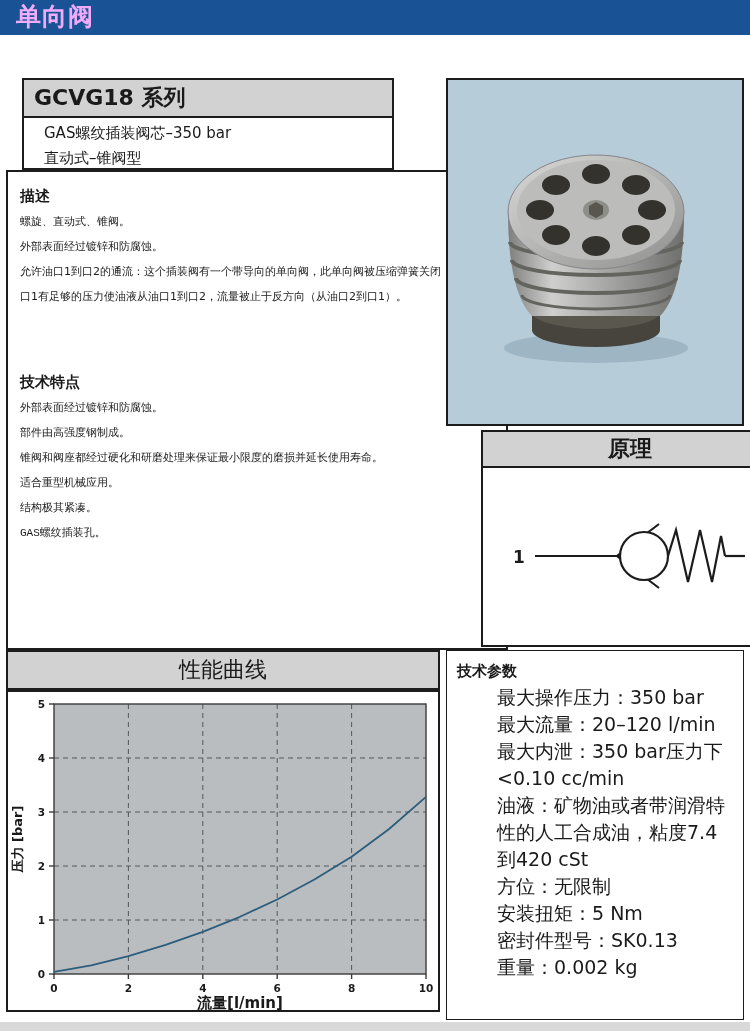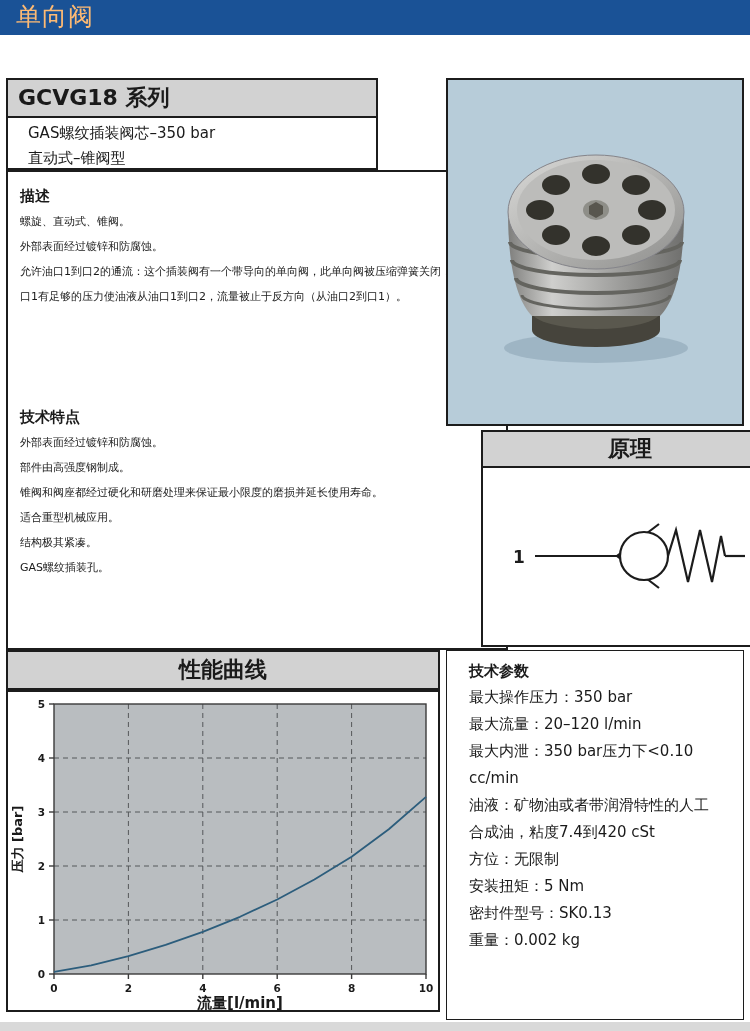--- a/index.html
+++ b/index.html
@@ -1,38 +1,38 @@
 <!DOCTYPE html>
 <html><head>
 <meta charset="utf-8">
 <style>
   html,body{margin:0;padding:0;background:#fff;}
   .page{position:relative;width:750px;height:1031px;background:#ffffff;overflow:hidden;
         font-family:"DejaVu Sans","Liberation Sans",sans-serif;color:#1a1a1a;}
   .topbar{position:absolute;left:0;top:0;width:750px;height:35px;background:#1a5296;}
-  .topbar .title{color:#fdba74;font-size:25px;font-weight:normal;line-height:34px;padding-left:16px;letter-spacing:1px;}
+  .topbar .title{color:#f0abfc;font-size:25px;font-weight:bold;line-height:34px;padding-left:16px;letter-spacing:1px;}
   .box{position:absolute;border:2px solid #1c1c1c;background:#fff;box-sizing:border-box;}
   .band{background:#d2d2d2;border-bottom:2px solid #1c1c1c;font-weight:bold;box-sizing:border-box;}
   
-  .box-a{left:6px;top:78px;width:372px;height:92px;}
+  .box-a{left:22px;top:78px;width:372px;height:92px;}
   .box-a .band{height:38px;font-size:22px;line-height:36px;padding-left:10px;}
   .box-a .sub{padding:3px 20px;font-size:15px;line-height:25px;}
   .box-b{left:6px;top:170px;width:502px;height:480px;padding:12px 12px;}
   .h-sm{font-weight:bold;font-size:15px;line-height:25px;}
   .tline{font-size:11px;line-height:25px;}
-  .features{margin-top:96px;}
+  .features{margin-top:62px;font-family:Liberation Mono, monospace;}
   .perf-band{position:absolute;left:6px;top:650px;width:434px;height:40px;border:2px solid #1c1c1c;
-             background:#d2d2d2;font-size:22px;font-weight:bold;text-align:center;line-height:36px;box-sizing:border-box;}
+             background:#d2d2d2;font-size:22px;font-weight:normal;text-align:center;line-height:36px;box-sizing:border-box;}
   .chart-box{left:6px;top:690px;width:434px;height:322px;}
   
   .photo-box{left:446px;top:78px;width:298px;height:348px;background:#b7ccd9;}
   .principle-box{left:446px;top:430px;width:298px;height:217px;margin-left:35px;}
   .principle-box .band{height:36px;font-size:22px;line-height:34px;text-align:center;}
-  .params-box{left:446px;top:650px;width:298px;height:370px;border-width:1px;padding:8px 22px;position:absolute;}
-  .params-box .pline{font-size:15px;line-height:27px;}
+  .params-box{left:446px;top:650px;width:298px;height:370px;border-width:1px;padding:8px 10px;position:absolute;}
+  .params-box .pline{font-size:19px;line-height:27px;margin-left:40px;}
   .params-box .note{position:absolute;left:10px;right:8px;bottom:8px;}
   .params-box .note .pline{line-height:25px;}
   .bottom-strip{position:absolute;left:0;top:1022px;width:750px;height:9px;background:#d9d9d9;}
   svg text{font-family:"DejaVu Sans","Liberation Sans",sans-serif;}
 </style>
 </head>
 <body>
 
 <div class="page">
 

